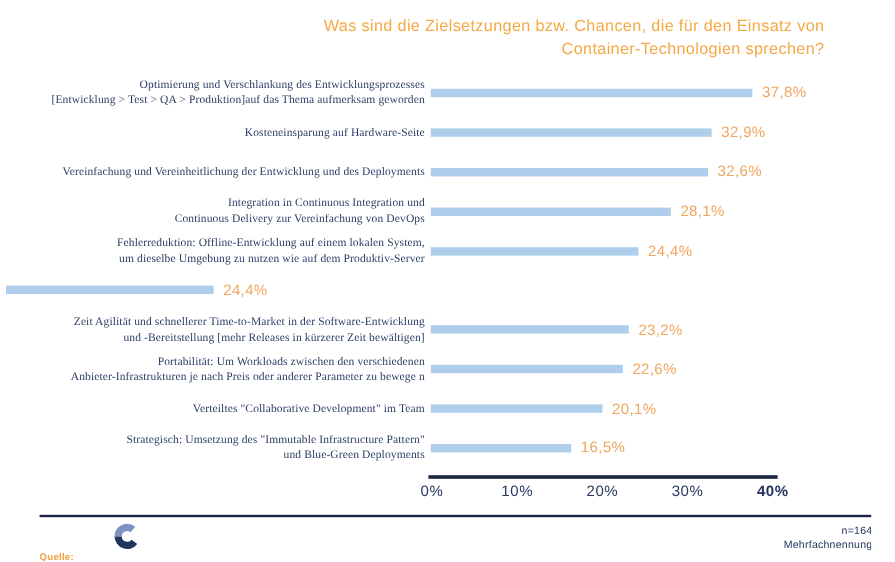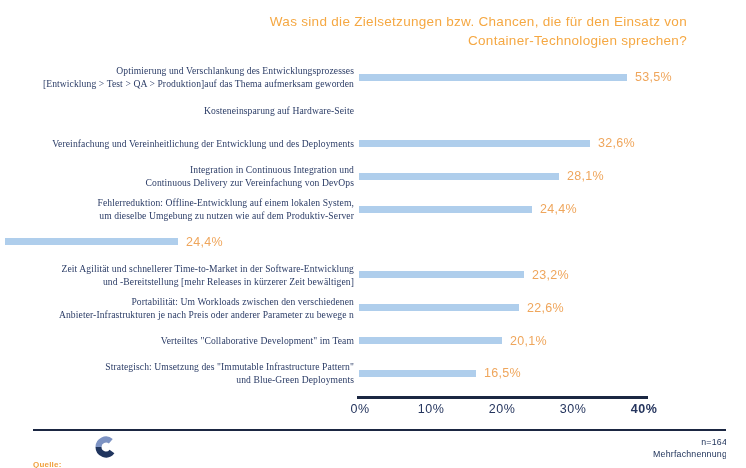--- a/index.html
+++ b/index.html
@@ -134,25 +134,29 @@
 
   <div class="title">Was sind die Zielsetzungen bzw. Chancen, die für den Einsatz von
 Container-Technologien sprechen?</div>
 
   <div class="rows" id="rows">
       <div class="row">
         <div class="row-label">Optimierung und Verschlankung des Entwicklungsprozesses
 [Entwicklung &gt; Test &gt; QA &gt; Produktion]auf das Thema aufmerksam geworden</div>
         <div class="bar-area">
           <div class="bar" style="width: 268px; background: rgb(175, 206, 236);"></div>
-          <div class="bar-value">53,5%</div>
+          <div class="bar-value">37,8%</div>
         </div>
       </div>
       <div class="row">
         <div class="row-label">Kosteneinsparung auf Hardware-Seite</div>
+        <div class="bar-area">
+          <div class="bar" style="width: 234px; background: rgb(175, 206, 236);"></div>
+          <div class="bar-value">32,9%</div>
+        </div>
       </div>
       <div class="row">
         <div class="row-label">Vereinfachung und Vereinheitlichung der Entwicklung und des Deployments</div>
         <div class="bar-area">
           <div class="bar" style="width: 231px; background: rgb(175, 206, 236);"></div>
           <div class="bar-value">32,6%</div>
         </div>
       </div>
       <div class="row">
         <div class="row-label">Integration in Continuous Integration und

